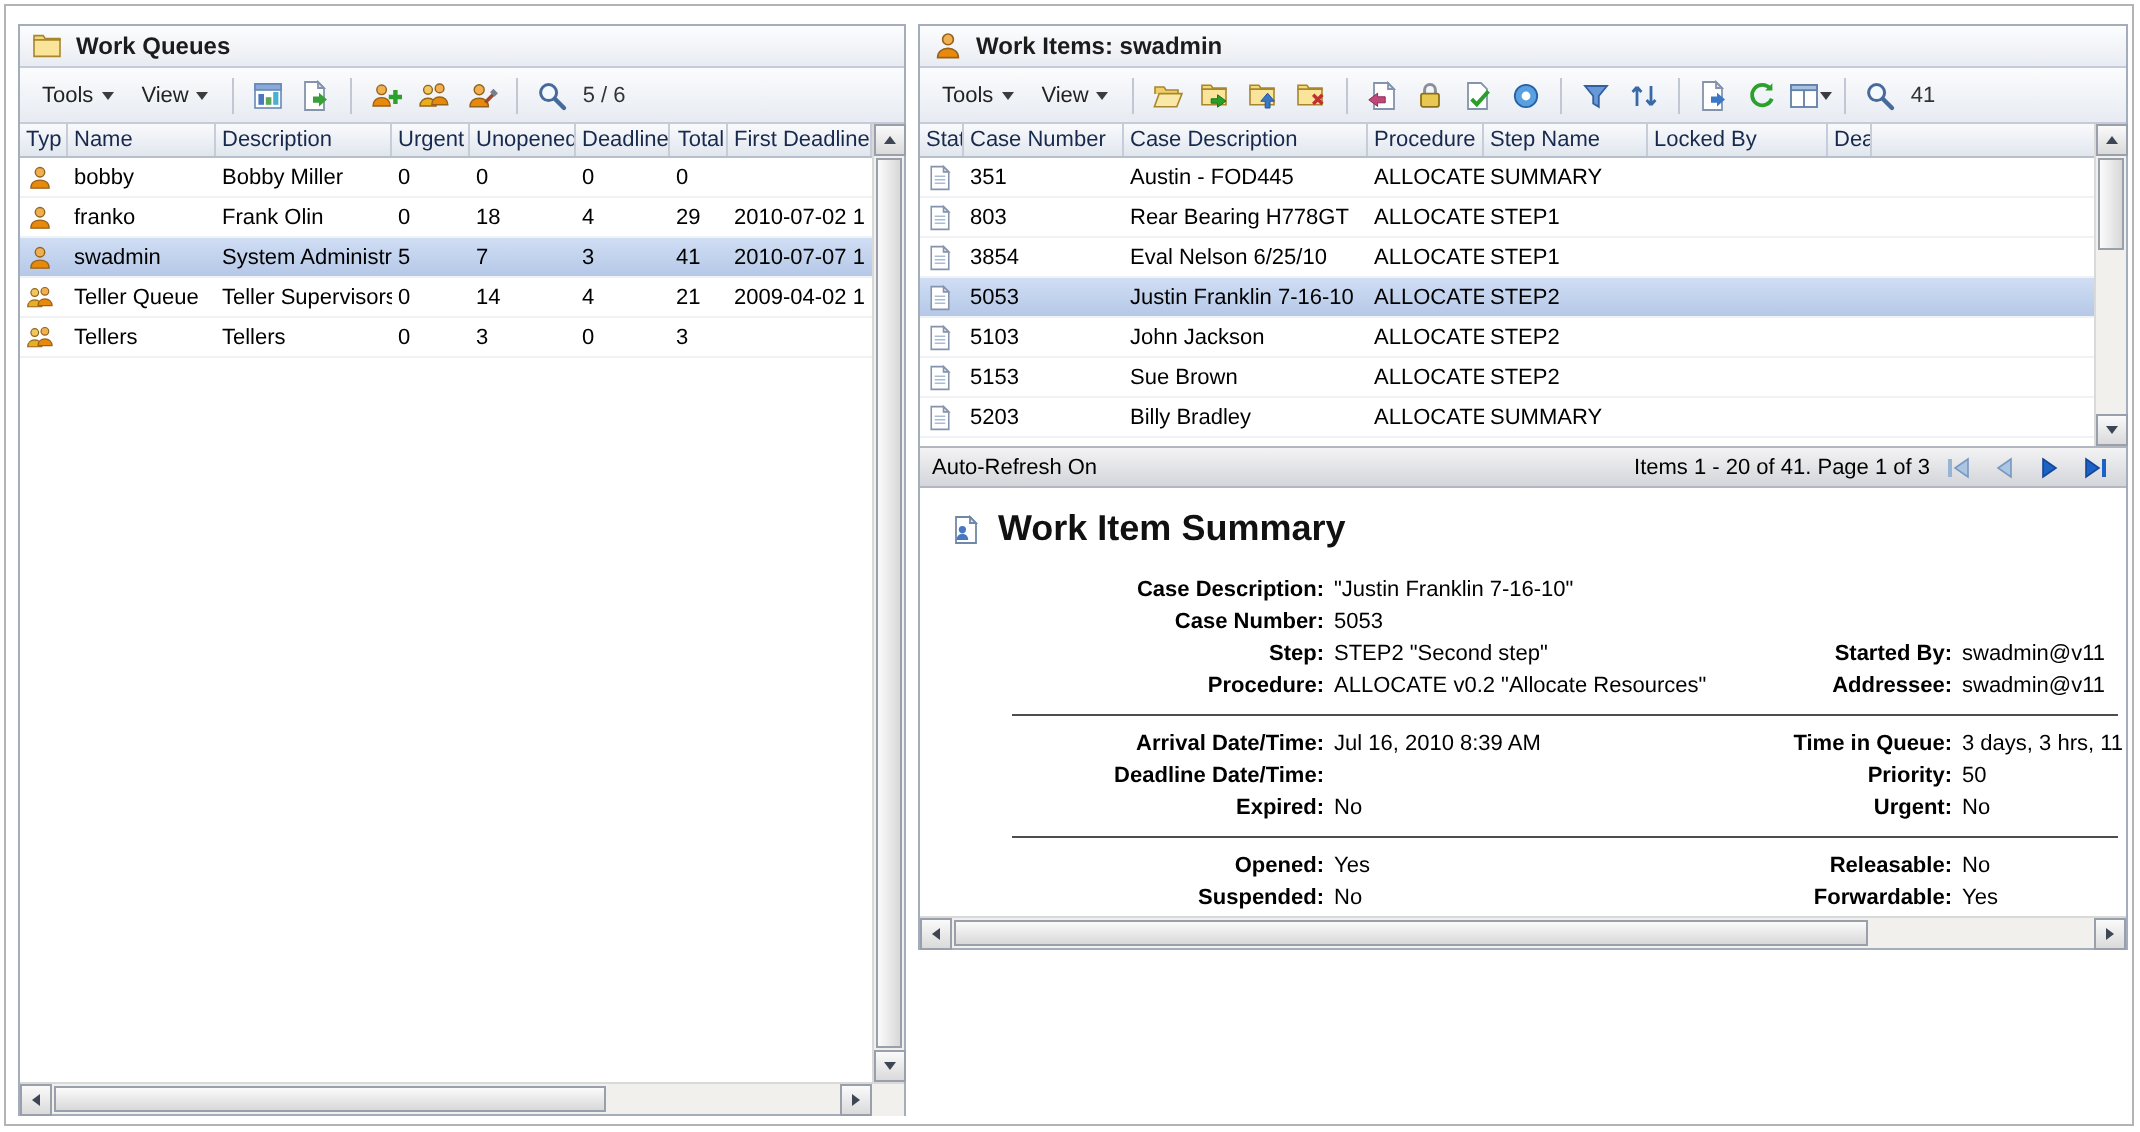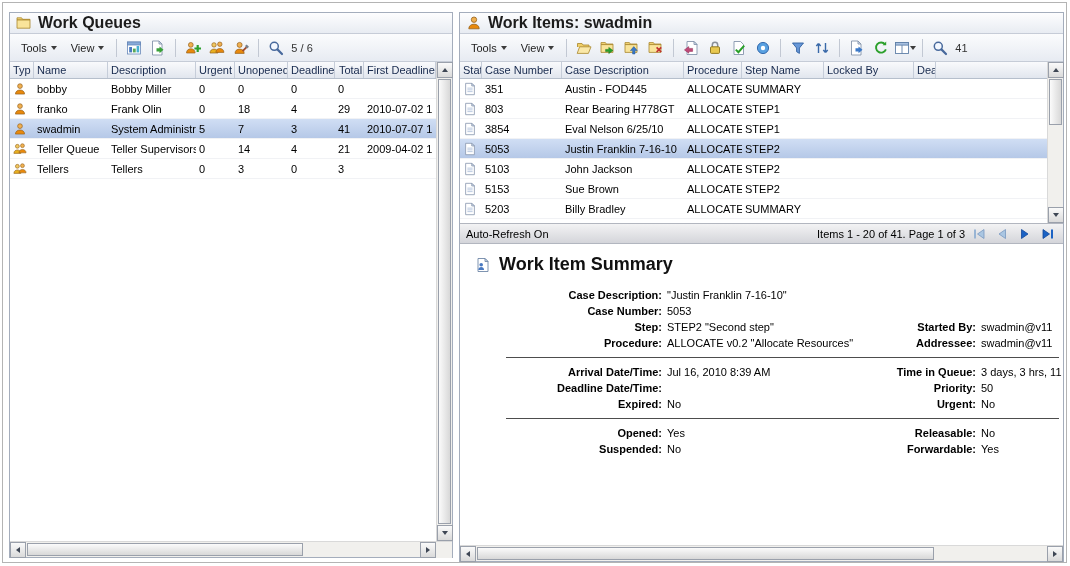--- a/index.html
+++ b/index.html
@@ -1,25 +1,25 @@
 <!DOCTYPE html>
 <html><head>
 <meta charset="utf-8">
 <style>
   * { box-sizing: border-box; margin: 0; padding: 0; }
   html,body { width:1070px; height:566px; overflow:hidden; background:#fff;
     font-family:"Liberation Sans", sans-serif; font-size:11px; color:#000; }
   .frame { position:absolute; left:2px; top:2px; width:1065px; height:561px; border:1px solid #b4b4b4; background:#fff; }
   .panel { position:absolute; display:flex; flex-direction:column; background:#fff; border:1px solid #a4adbc; }
   .p-left  { left:6px;  top:9px; width:444px; height:546px; }
-  .p-right { left:456px; top:9px; width:605px; height:550px; }
+  .p-right { left:456px; top:9px; width:605px; height:463px; }
 
   .phead { height:21px; flex:0 0 21px; display:flex; align-items:center; gap:6px; padding-left:6px;
     background:linear-gradient(#fdfdfe,#e8ecf2); border-bottom:1px solid #c6ccd7; }
-  .ptitle { font-weight:bold; font-size:16px; color:#1c1c1c; }
+  .ptitle { font-weight:bold; font-size:12px; color:#1c1c1c; }
 
   .toolbar { height:28px; flex:0 0 28px; display:flex; align-items:center; gap:2px; padding:0 5px;
     background:linear-gradient(#fbfcfd,#e7ebf2); border-bottom:1px solid #c6ccd7; }
   .menu-btn { display:flex; align-items:center; gap:4px; padding:3px 6px; cursor:default; color:#222;text-align:center; }
   .caret { width:0; height:0; border-left:3px solid transparent; border-right:3px solid transparent; border-top:4px solid #3c3c3c; }
   .tsep { width:1px; height:18px; background:#c2c8d3; margin:0 4px; flex:0 0 1px; }
   .tbtn { width:22px; height:22px; display:flex; align-items:center; justify-content:center; }
   .ic16 { width:16px; height:16px; }
   .ic14 { width:14px; height:14px; }
   .search-count { margin-left:2px; color:#333; white-space:nowrap; }

